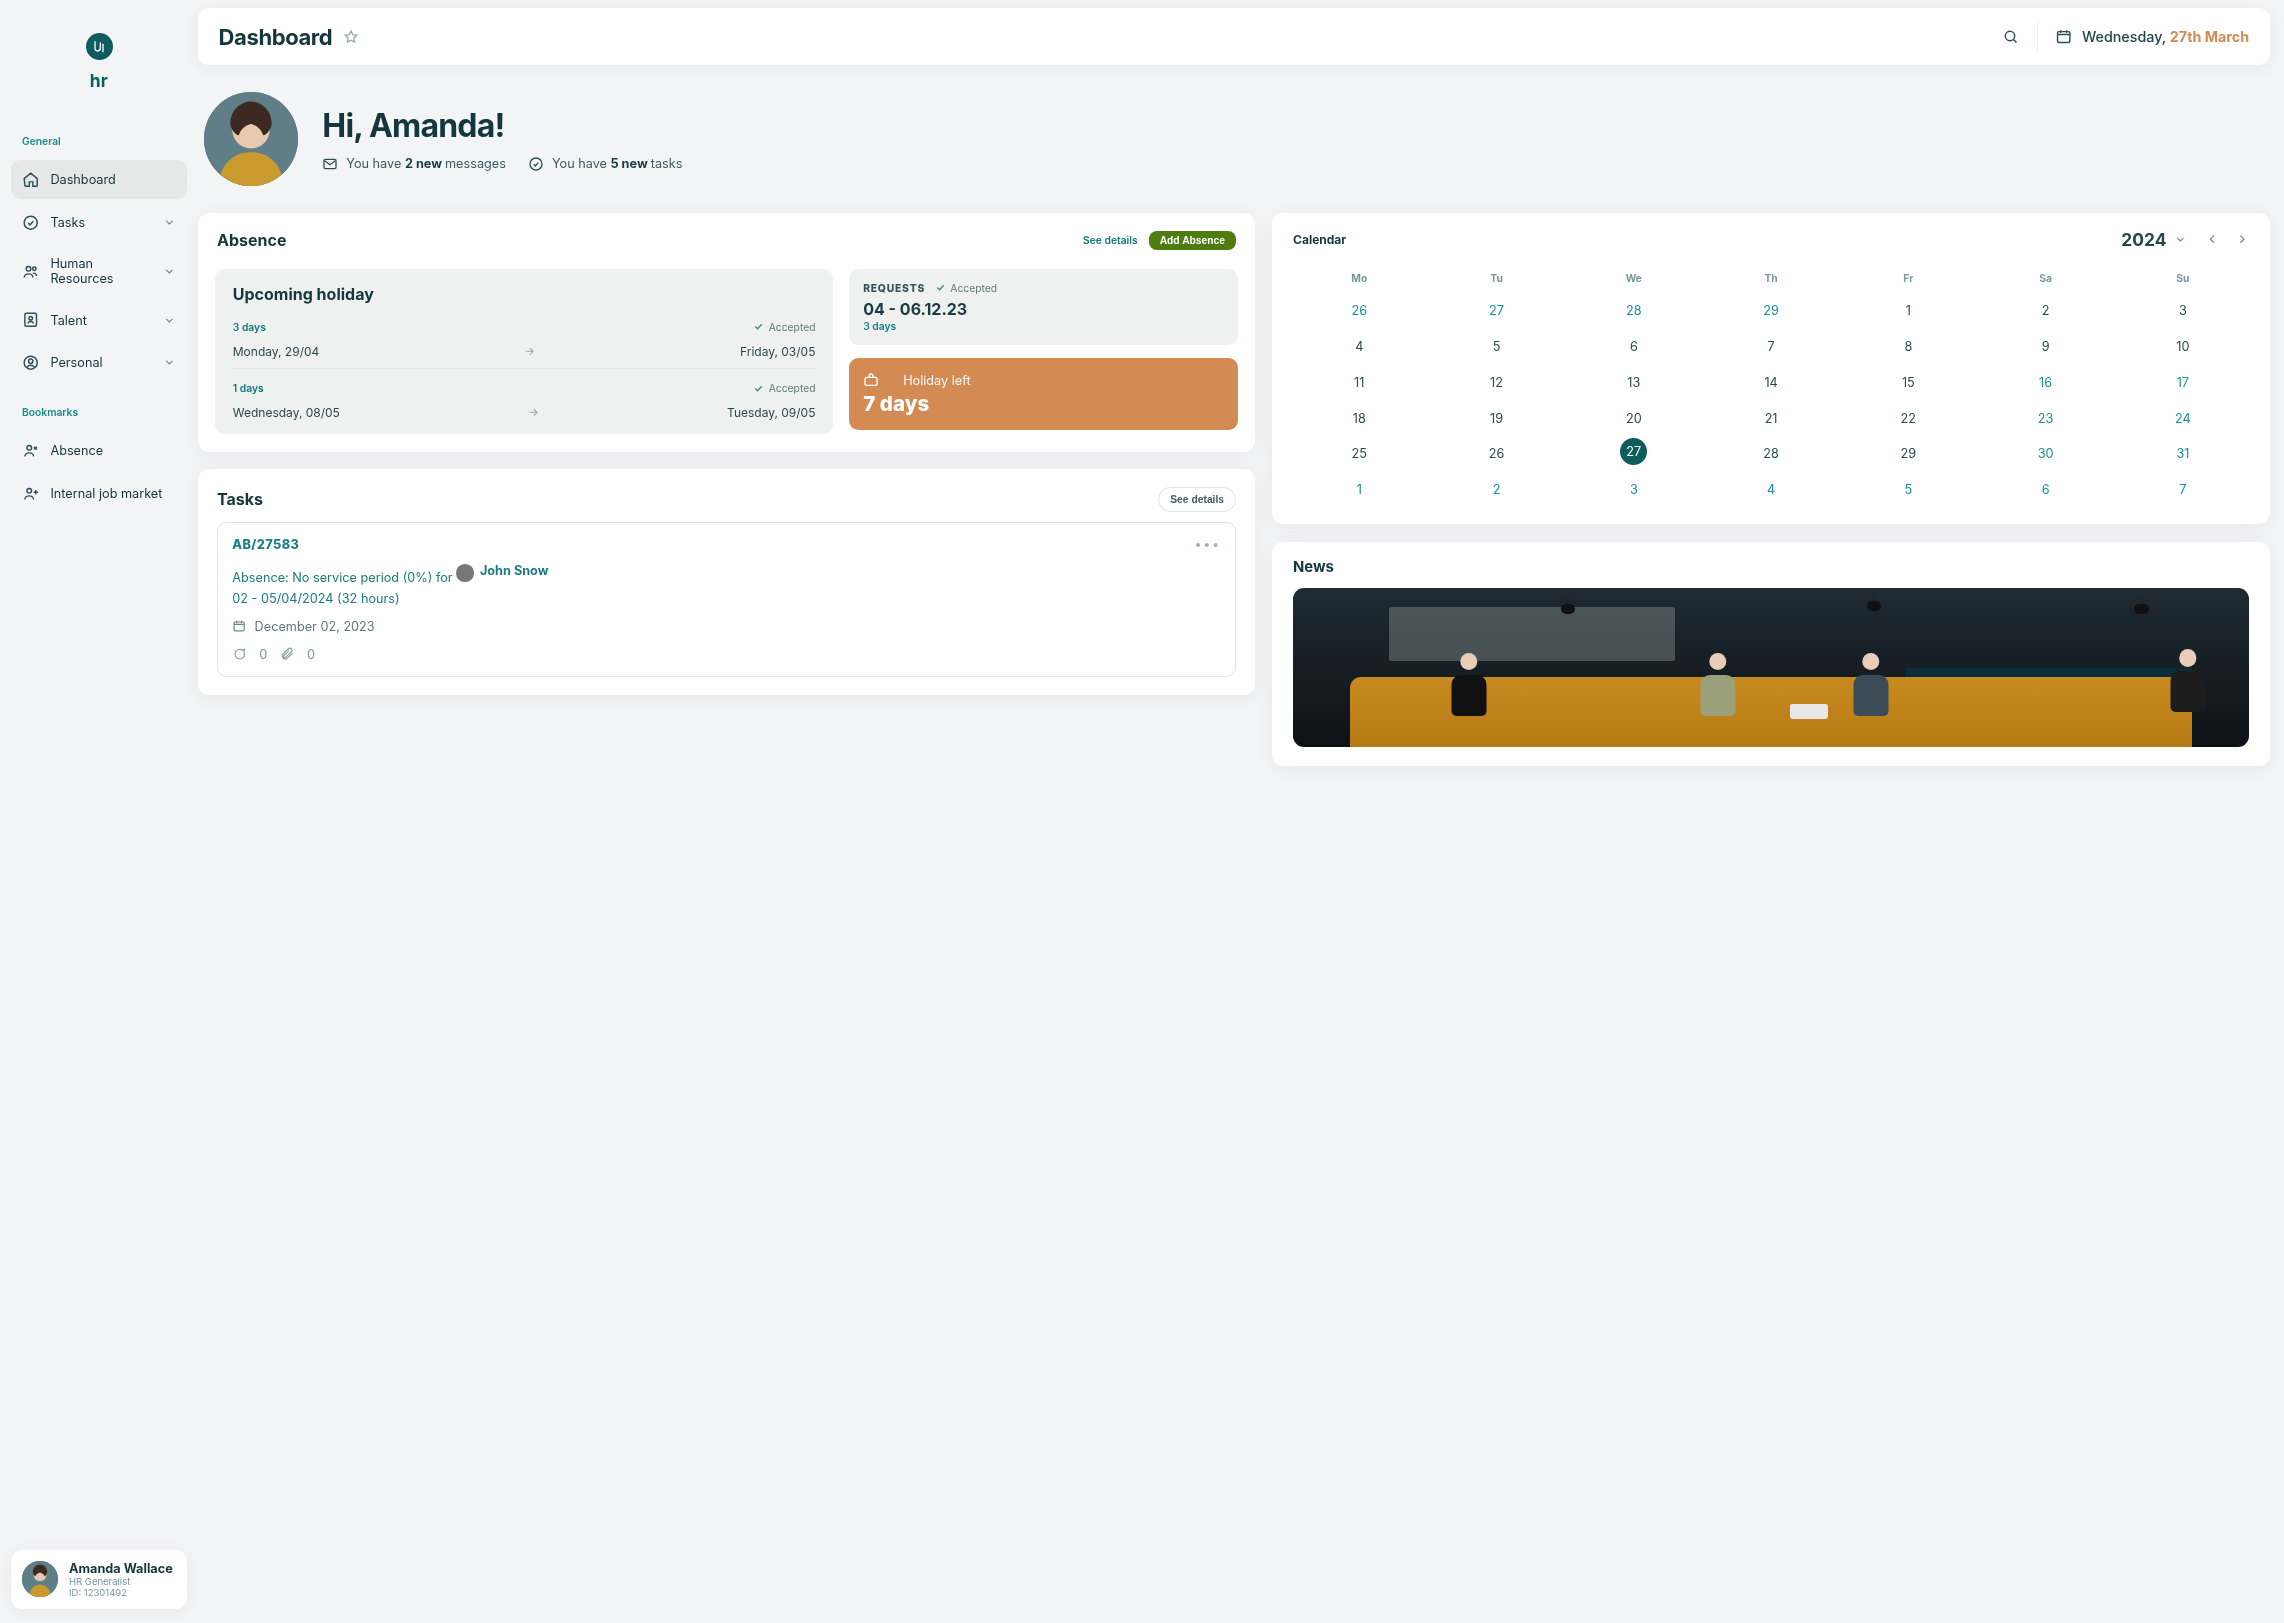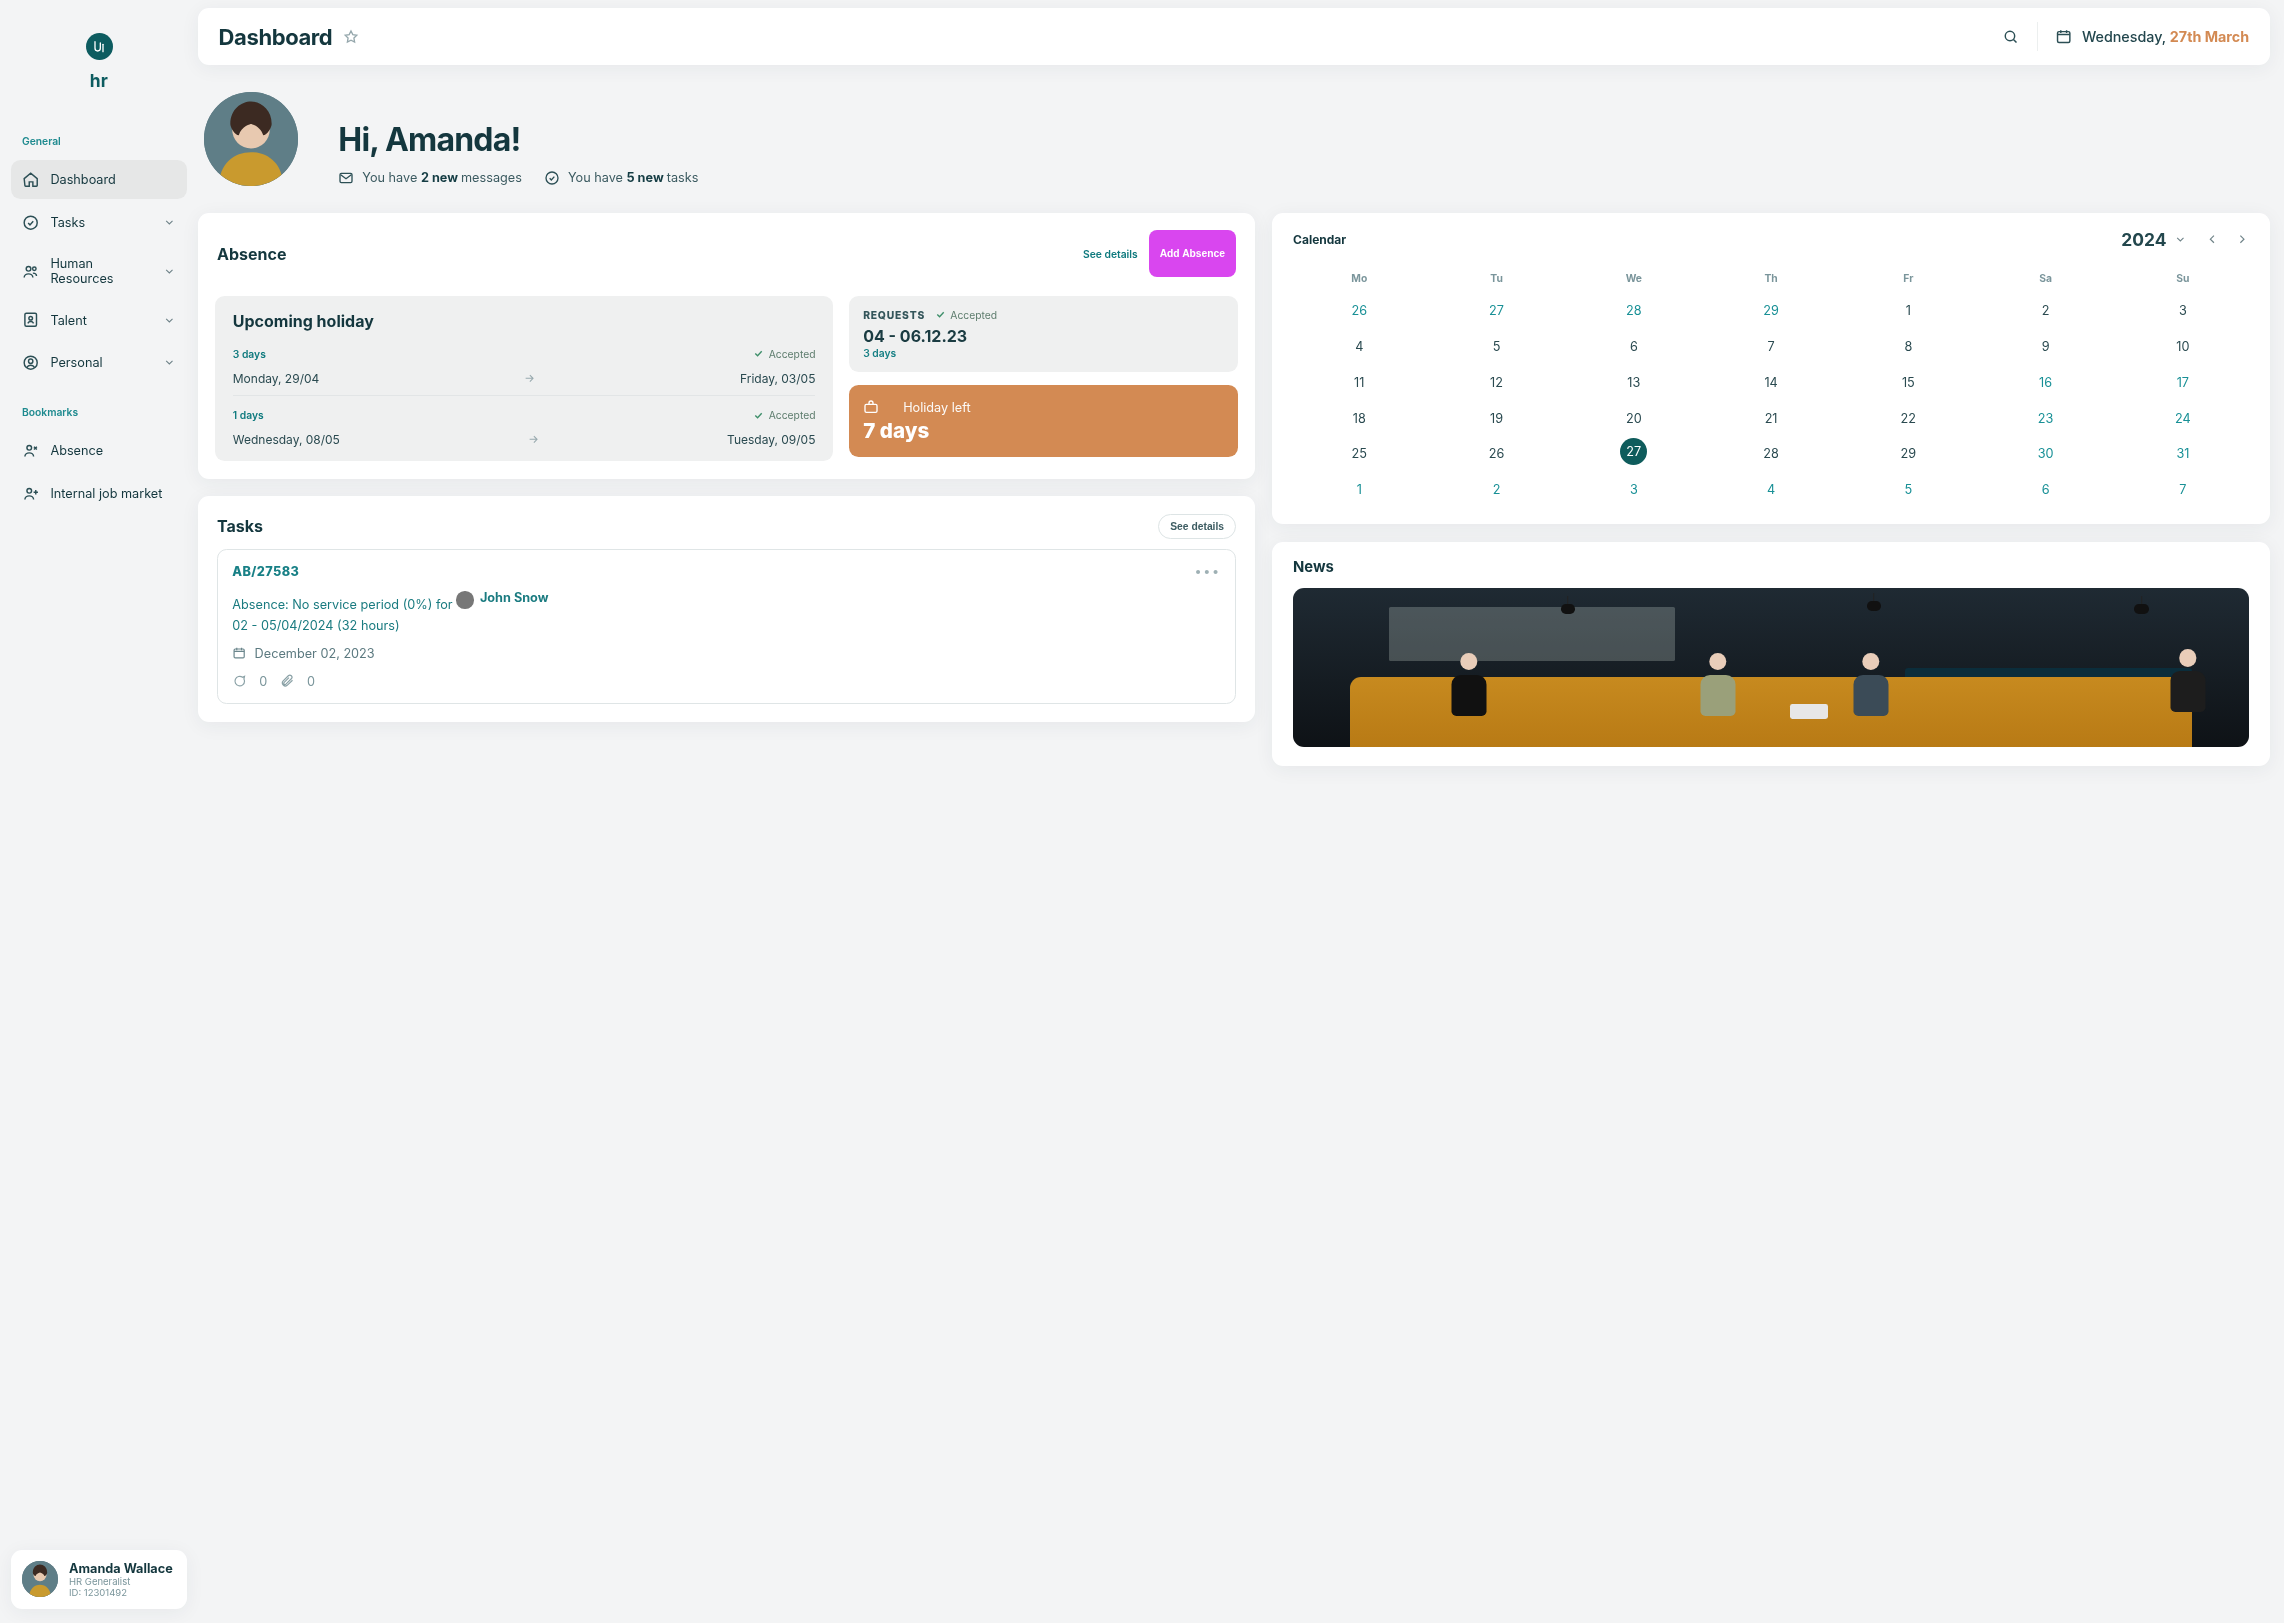--- a/index.html
+++ b/index.html
@@ -44,35 +44,35 @@
   .topbar{background:#fff;border-radius:11px;box-shadow:var(--shadow);padding:14.3px 20.6px;display:flex;align-items:center;gap:11px}
   .topbar h1{margin:0;font-size:22px;letter-spacing:-0.4px;}
   .star{color:#95A7AC}
   .topbar .right{margin-left:auto;display:flex;align-items:center;gap:17.4px}
   .divider{width:0.8px;height:28.5px;background:#ECEFEF}
   .date{display:flex;align-items:center;gap:9.5px}
   .date .d-text{font-size:14.3px}
   .date .d-text .day{color:var(--accent);font-weight:700}
   .date .d-text .weekday{color:#22464D;font-weight:500}
   
-  .greeting{display:flex;align-items:flex-end;gap:40px;padding:6.3px 6.3px}
+  .greeting{display:flex;align-items:center;gap:24px;padding:6.3px 6.3px}
   .greeting .big-avatar{width:94px;height:94px;border-radius:50%;background:#5A7983;overflow:hidden;display:flex;align-items:center;justify-content:center}
   .big-avatar .face{width:100%;height:100%}
   .greeting h2{margin:0;font-size:32px;letter-spacing:-0.8px}
   .greeting .subs{display:flex;gap:22px;margin-top:11px;color:#3C5B61}
   .greeting .subs .chip{display:flex;align-items:center;gap:8px;font-size:12.7px}
   .greeting .subs strong{color:#153D44}
   
   .grid{display:grid;grid-template-columns:1.06fr 1fr;gap:17.4px}
   .panel{background:#fff;border-radius:11px;box-shadow:var(--shadow)}
   .panel .panel-head{display:flex;align-items:center;gap:11px;padding:17.4px 19px 6.3px 19px}
   .panel .panel-head h3{margin:0;font-size:16px}
   .panel .panel-head .spacer{flex:1}
   .link{color:#0F7A7E;font-weight:600;font-size:10.3px;cursor:pointer}
-  .btn-primary{background:#d946ef;color:#fff;border:none;border-radius:8px;padding:18px 11px;font-weight:600;font-size:10.3px;cursor:pointer}
+  .btn-primary{background:#4d7c0f;color:#fff;border:none;border-radius:8px;padding:4px 11px;font-weight:600;font-size:10.3px;cursor:pointer}
   .btn-outline{background:#fff;color:#3D5C62;border:0.8px solid #DDE4E5;border-radius:16px;padding:6.3px 11px;font-weight:600;font-size:10.3px;cursor:pointer}
   
   .absence-body{display:grid;grid-template-columns:1.35fr 0.85fr;gap:16px;padding:12.7px 17.4px 17.4px 17.4px}
   .ab-card{background:#EFF0F0;border-radius:9.5px;padding:14.3px 17.4px}
   .ab-card h4{margin:0 0 11px 0;font-size:16px}
   .holiday-row{display:flex;justify-content:space-between;align-items:center;padding:6.3px 0;}
   .small-teal{color:#0F7A7E;font-size:10.3px;font-weight:600}
   .accepted{color:#5E7D6E;font-size:10.3px;display:inline-flex;align-items:center;gap:4.8px}
   .dates-row{display:flex;align-items:center;justify-content:space-between;gap:6.3px;color:#2A4A50;font-size:12px;padding:4.8px 0 9.5px 0;border-bottom:0.8px solid #E2E5E6;margin-bottom:6.3px}
   .arrow{color:#98A9AE}

